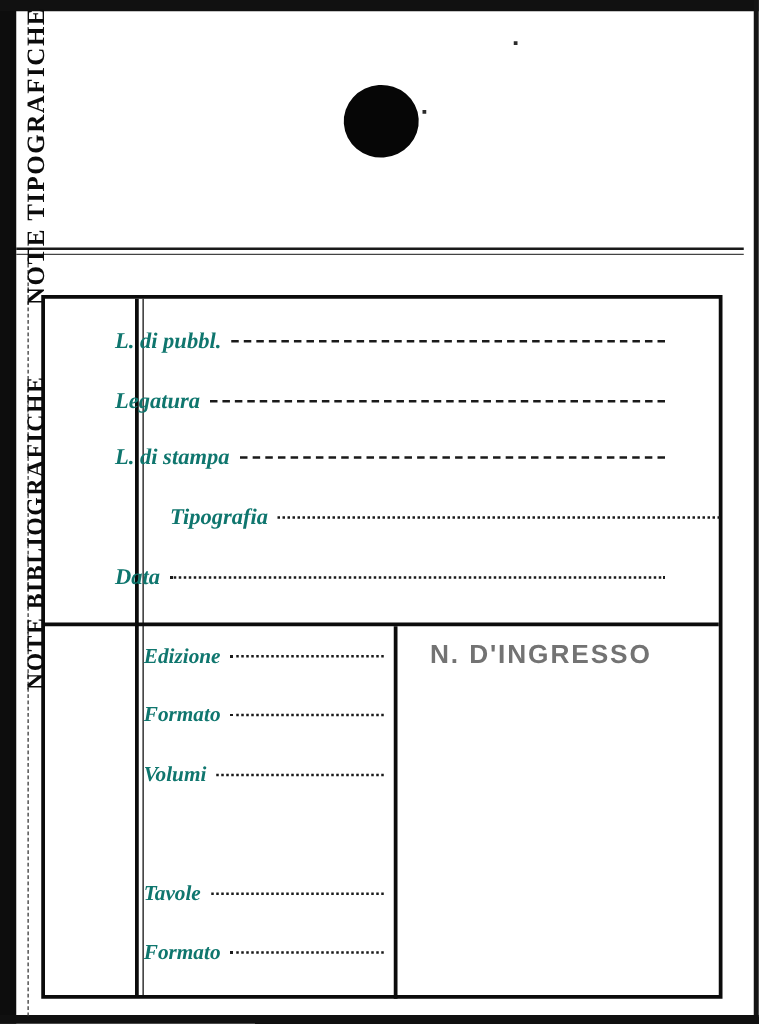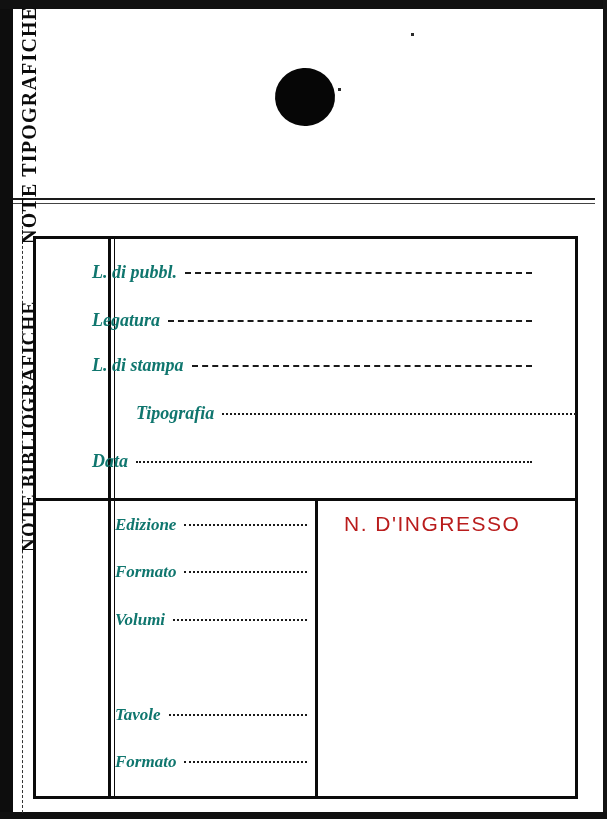--- a/index.html
+++ b/index.html
@@ -225,24 +225,24 @@
   .f-legatura { left: 82px; top: 752px; width: 225px; }
 
   .lower .field-label { font-size: 17px; margin-left: 33px; }
 
   
   .ingresso {
     position: absolute;
     left: 344px;
     top: 512px;
     font-family: "Liberation Sans", sans-serif;
-    font-weight: normal;
+    font-weight: bold;
     font-size: 21px;
     letter-spacing: 1.5px;
-    color: #b91c1c;
+    color: #737373;
     white-space: nowrap;
   }
 
   
   .noise {
     position: absolute;
     background: #2b2b2b;
   }
 </style>
 </head>

